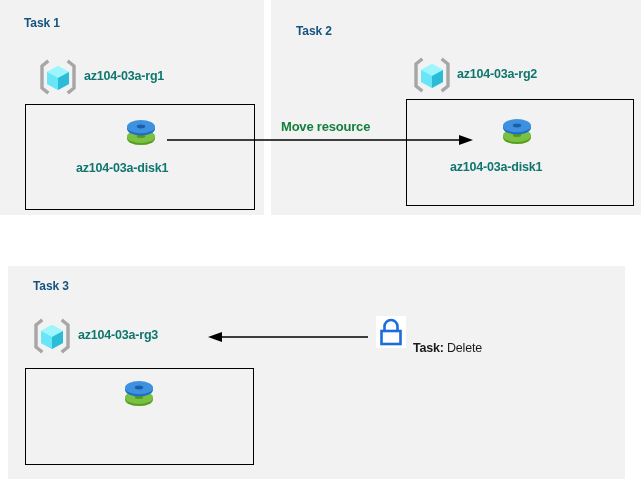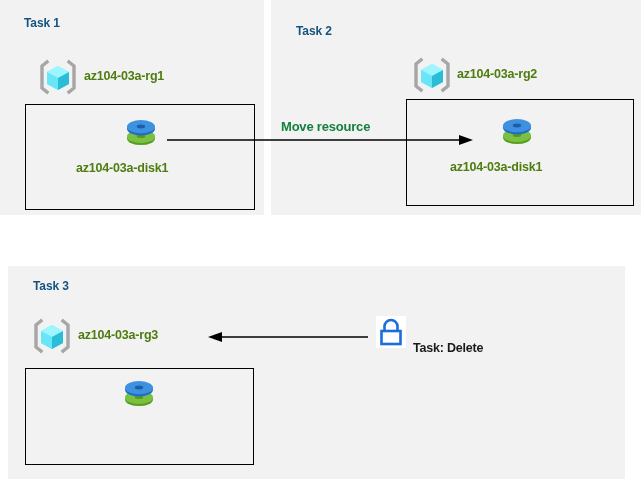--- a/index.html
+++ b/index.html
@@ -34,21 +34,21 @@
     white-space: nowrap;
   }
   .inner-box {
     position: absolute;
     border: 1.6px solid #000000;
     background: transparent;
     box-sizing: border-box;
   }
   .res-label {
     position: absolute;
-    color: #4d7c0f;
+    color: #0f766e;
     font-weight: bold;
     font-size: 12.5px;
     white-space: nowrap;
     letter-spacing: -0.2px;
   }
   .plain-label {
     position: absolute;
     color: #15803d;
     font-weight: bold;
     font-size: 13px;
@@ -56,21 +56,21 @@
     letter-spacing: -0.2px;
   }
   .lock-sub {
     position: absolute;
     font-size: 12.5px;
     white-space: nowrap;
     color: #1a1a1a;
     letter-spacing: -0.2px;
   }
   .lock-sub b { font-weight: bold; }
-  .lock-sub span.val { font-weight: bold; text-align: right; }
+  .lock-sub span.val { font-weight: normal; text-align: right; }
   .icon-rg, .icon-disk, .icon-lock {
     position: absolute;
   }
   .arrow-svg {
     position: absolute;
     overflow: visible;
   }
 </style>
 </head>
 <body>

